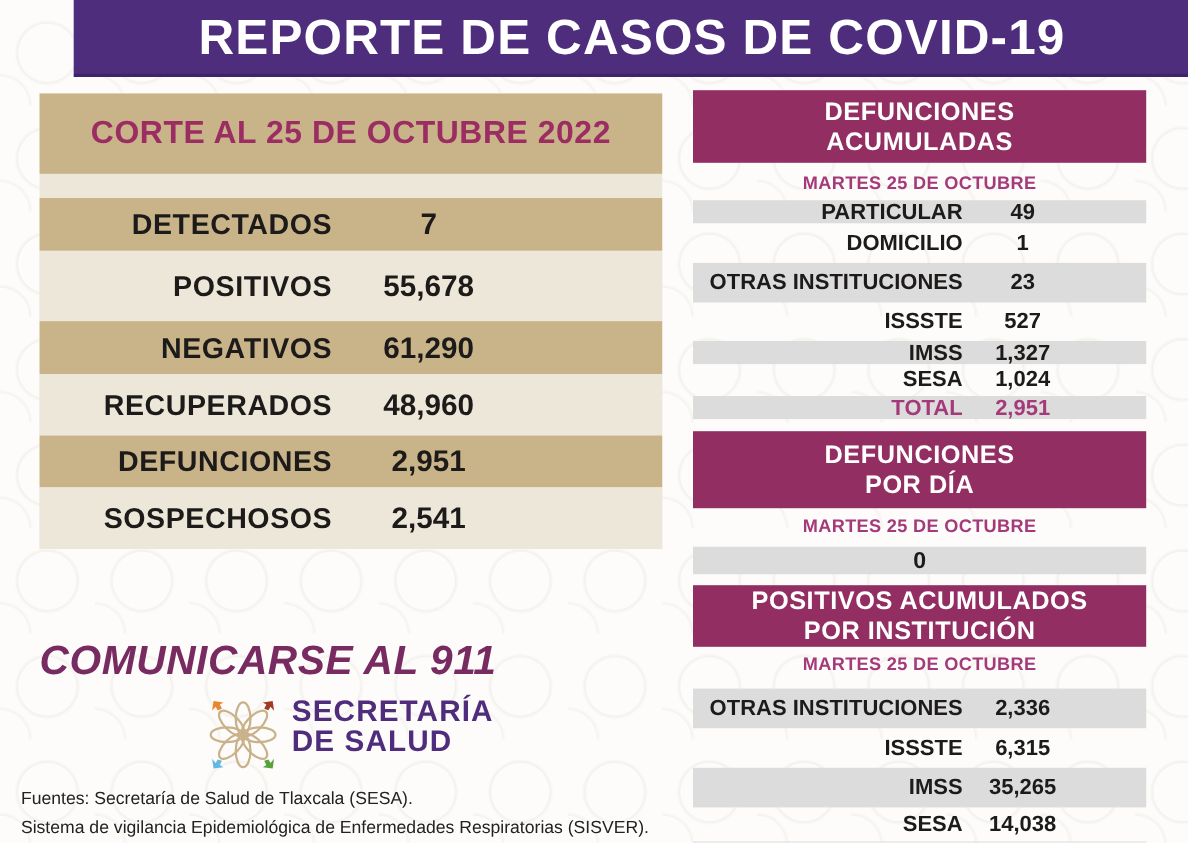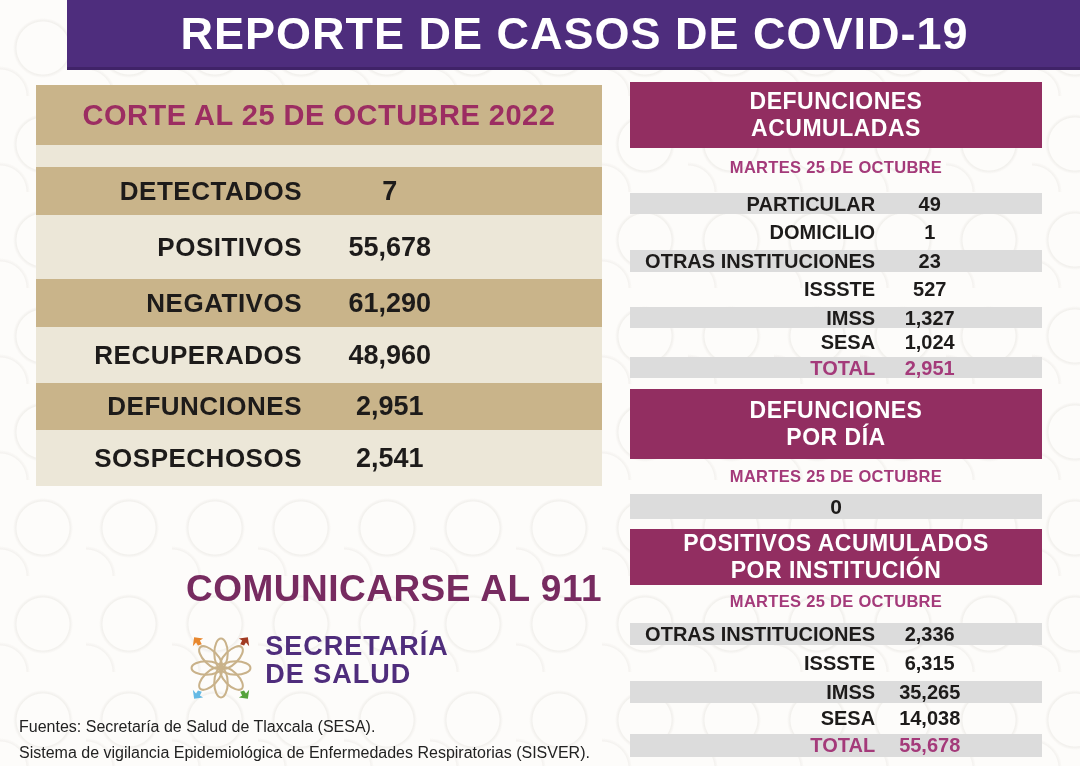--- a/index.html
+++ b/index.html
@@ -24,40 +24,40 @@
   .banner h1{
     margin:0;color:#fff;font-size:45px;font-weight:bold;letter-spacing:1px;white-space:nowrap;
   }
 
   
   .left-panel{
     position:absolute;left:36px;top:85px;width:566px;
     background:var(--cream,#ece7d8);
   }
   .panel-title{
-    height:60px;background:var(--tan,#c9b48a);
+    height:73px;background:var(--tan,#c9b48a);
     display:flex;align-items:center;justify-content:center;
     color:var(--title-magenta,#9c2d62);font-size:29px;font-weight:bold;letter-spacing:.5px;white-space:nowrap;
   }
   .panel-spacer{height:22px;}
   .srow{display:grid;grid-template-columns:47% 31% 22%;align-items:center;}
   .srow.tan{background:var(--tan,#c9b48a);}
   .srow.cream{background:var(--cream,#ece7d8);}
   .srow .lbl{text-align:right;font-size:26px;font-weight:bold;color:var(--dark-text,#1d1b1a);letter-spacing:.5px;}
   .srow .val{text-align:center;font-size:27px;font-weight:bold;color:var(--dark-text,#1d1b1a);}
   .h48{height:48px}.h64{height:64px}.h47{height:47px}.h66{height:56px}
 
   
   .notice1{
     position:absolute;left:36px;top:538px;width:566px;text-align:center;
     color:var(--notice-magenta,#a12d66);font-size:32px;font-weight:bold;white-space:nowrap;
   }
   .notice2{
-    position:absolute;left:36px;top:568px;width:566px;text-align:right;
-    color:var(--notice-purple,#772b60);font-size:37px;font-weight:bold;letter-spacing:.5px;white-space:nowrap;
+    position:absolute;left:36px;top:580px;width:566px;text-align:left;
+    color:var(--notice-purple,#772b60);font-size:37px;font-weight:bold;letter-spacing:.5px;white-space:nowrap;font-style:italic;
   }
 
   
   .logo-row{
     position:absolute;left:36px;top:632px;width:566px;height:78px;
     display:flex;align-items:flex-start;justify-content:center;gap:12px;
   }
   .logo-icon{width:64px;height:72px;flex:0 0 auto;}
   .logo-text{color:var(--logo-purple,#4f2d7c);font-weight:bold;font-size:27px;line-height:1.05;letter-spacing:1px;white-space:nowrap;}
 
@@ -77,28 +77,28 @@
   .rheader.h66{height:66px}.rheader.h70{height:70px}.rheader.h72{height:56px}
   .rdate{
     text-align:center;color:var(--date-magenta,#a43a7a);
     font-size:16.5px;font-weight:bold;height:17px;line-height:17px;letter-spacing:.3px;
   }
   .rrow{display:grid;grid-template-columns:59.5% 26.5% 14%;align-items:center;}
   .rrow.gray{background:var(--gray-row,#dcdcdc);}
   .rrow .lbl{text-align:right;font-size:20px;font-weight:bold;color:var(--dark-text,#1d1b1a);white-space:nowrap;}
   .rrow .val{text-align:center;font-size:20px;font-weight:bold;color:var(--dark-text,#1d1b1a);}
   .rrow.total .lbl,.rrow.total .val{color:var(--date-magenta,#a43a7a);}
-  .rg21{height:21px}.rg22{height:22px}.rg23{height:23px}
+  .rg21{height:21px}.rg22{height:36px}.rg23{height:23px}
   .rw36{height:36px}.rw35{height:35px}.rw29{height:29px}.rw31{height:31px}
   .zero-row{
     height:25px;background:var(--gray-row,#dcdcdc);
     display:flex;align-items:center;justify-content:center;
     font-size:21px;font-weight:bold;color:var(--dark-text,#1d1b1a);
   }
-  .mt6{margin-top:17px}.mt8{margin-top:8px}.mt9{margin-top:9px}.mt10{margin-top:10px}
+  .mt6{margin-top:6px}.mt8{margin-top:8px}.mt9{margin-top:9px}.mt10{margin-top:10px}
   .mt11{margin-top:11px}.mt13{margin-top:13px}
 </style>
 </head>
 <body>
 
 <div class="page">
 
   <header class="banner">
     <h1>REPORTE DE CASOS DE COVID-19</h1>
   </header>

